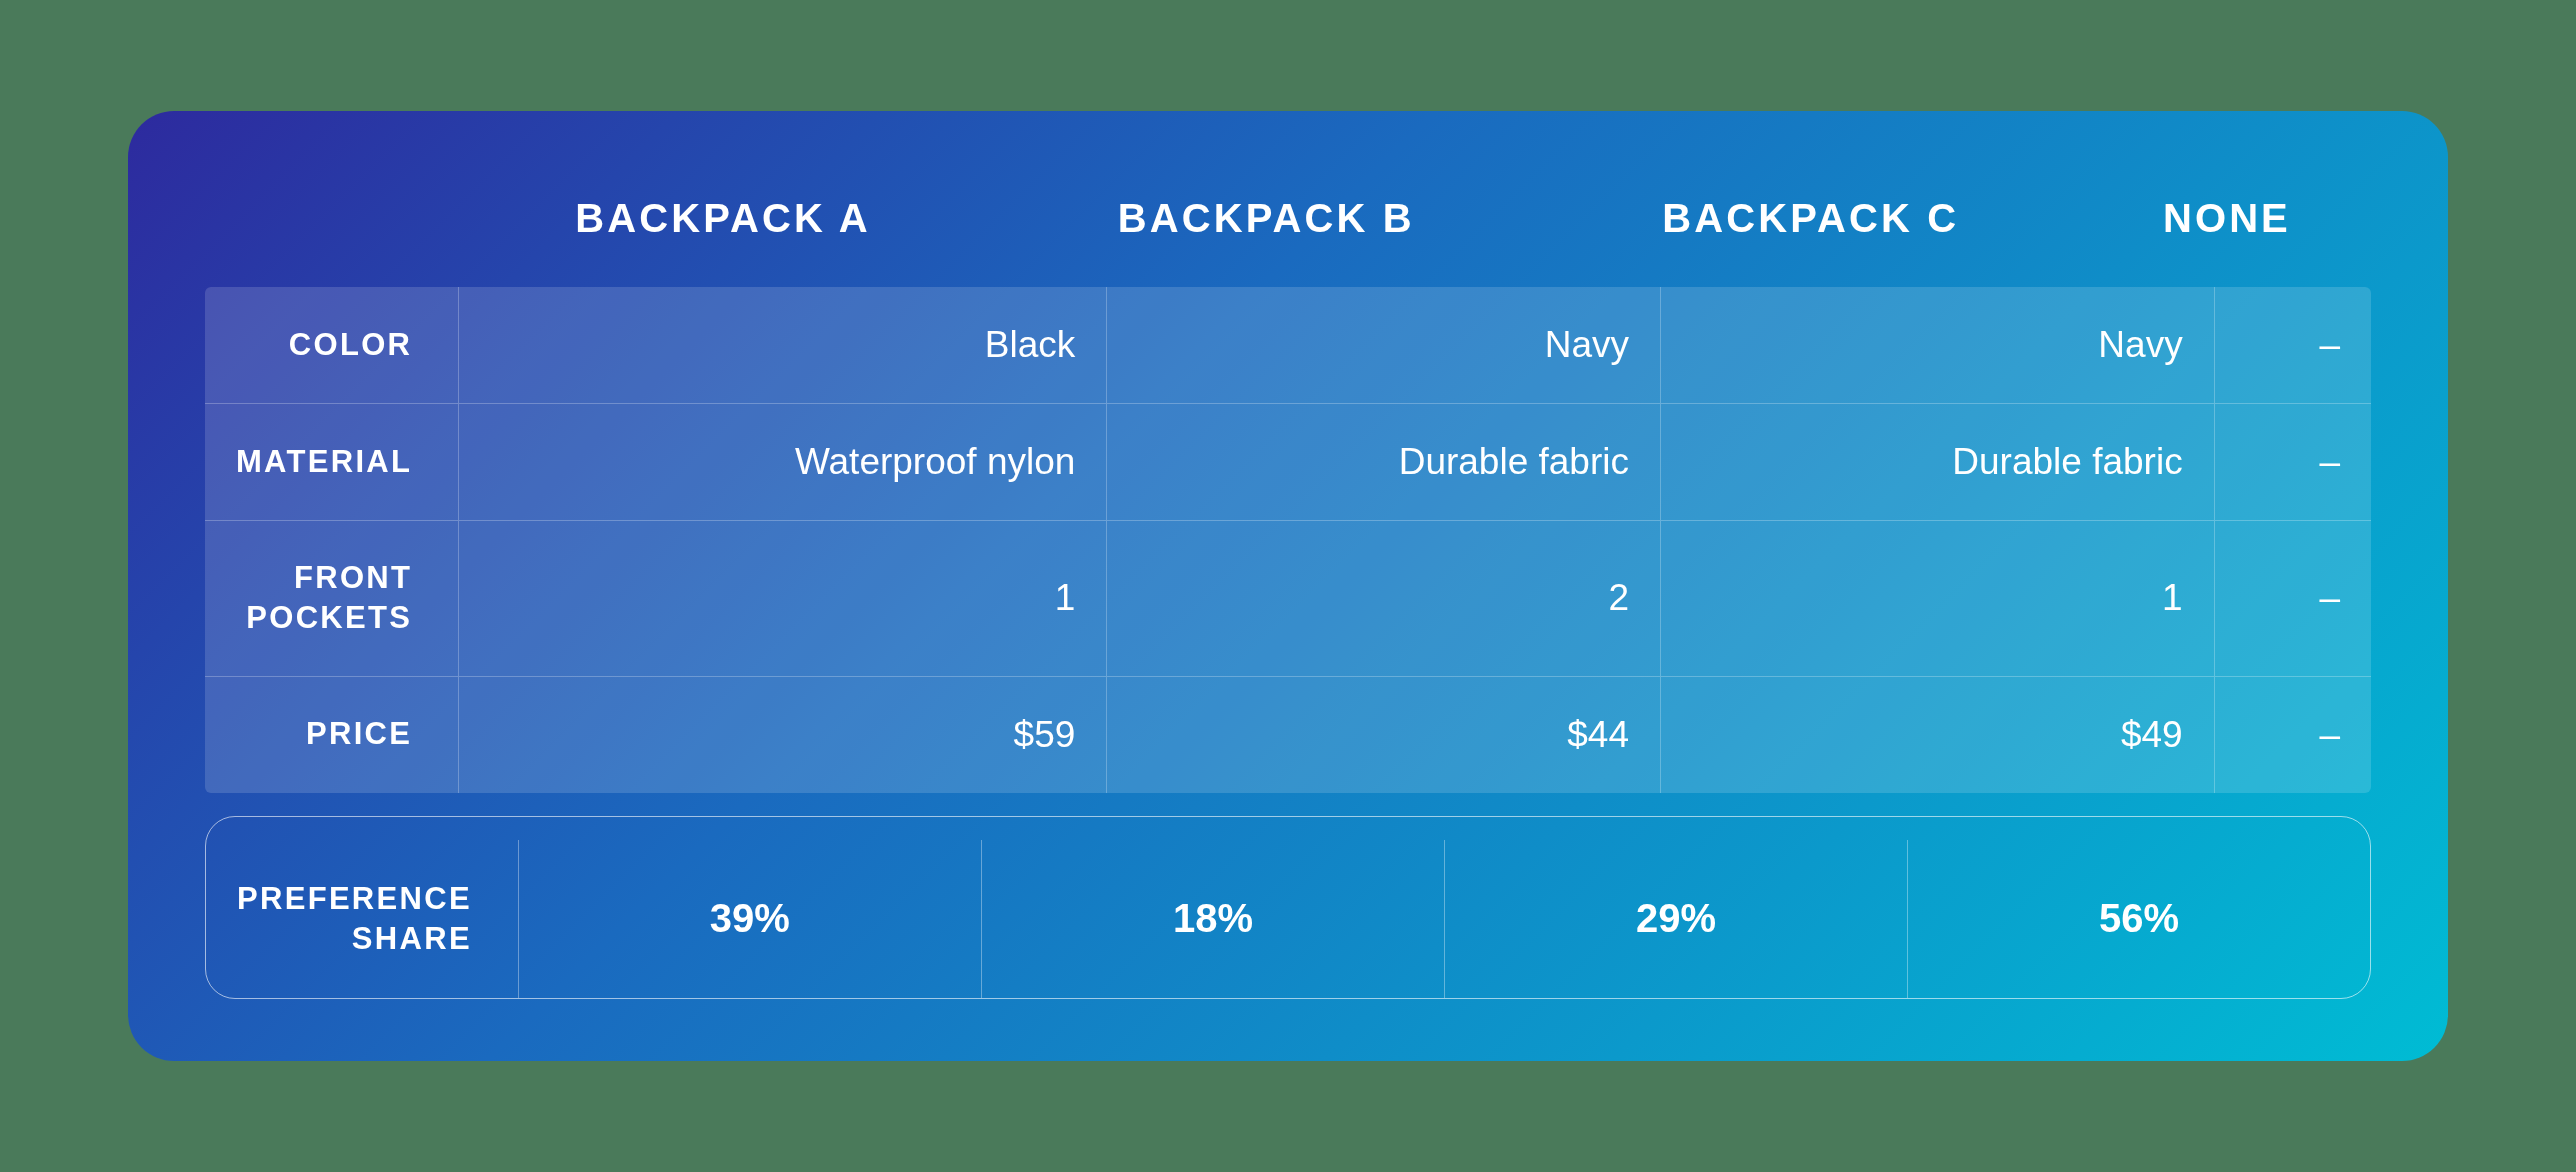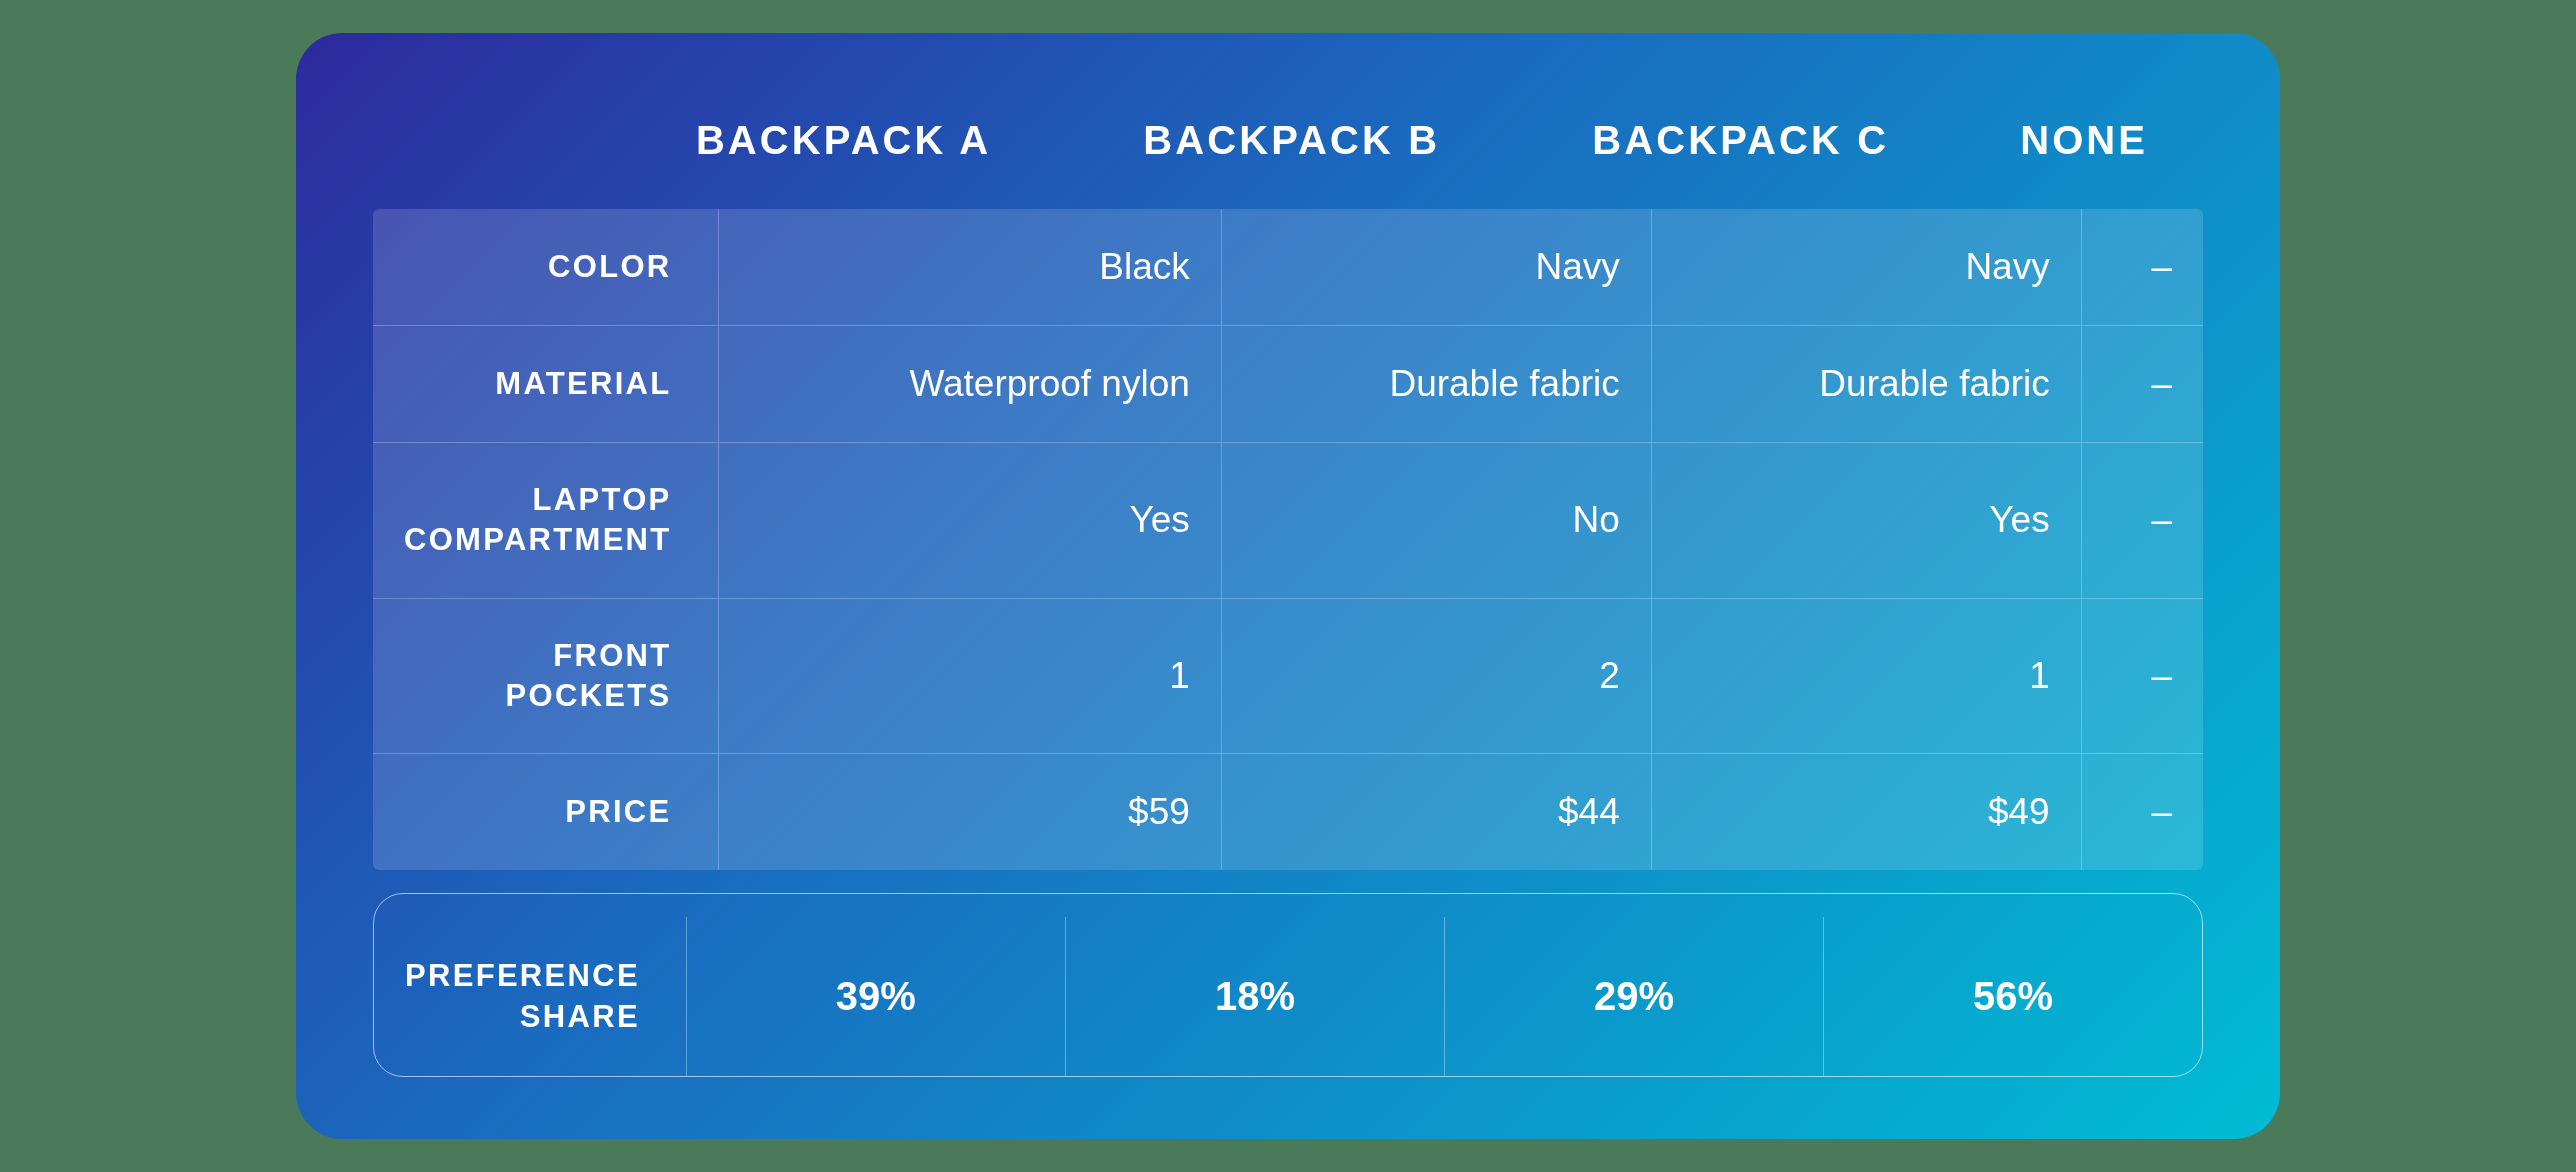--- a/index.html
+++ b/index.html
@@ -12,21 +12,21 @@
       width: 2576px;
       height: 1172px;
       background-color: #4a7a5a;
       display: flex;
       align-items: center;
       justify-content: center;
       font-family: 'Segoe UI', Arial, sans-serif;
     }
 
     .card {
-      width: 1984px;
+      width: 2320px;
       background: linear-gradient(135deg, #2d2a9e 0%, #1a6abf 40%, #00bcd4 100%);
       border-radius: 46px;
       padding: 62px 77px 62px 77px;
     }
 
     .comparison-table {
       width: 100%;
       border-collapse: separate;
       border-spacing: 0;
     }
@@ -168,28 +168,20 @@
         </tr>
 
         <tr>
           <td class="row-label">MATERIAL</td>
           <td class="cell-value">Waterproof nylon</td>
           <td class="cell-value">Durable fabric</td>
           <td class="cell-value">Durable fabric</td>
           <td class="cell-value">–</td>
         </tr>
 
-        <tr>
-          <td class="row-label" style="white-space: pre-line;">LAPTOP
-COMPARTMENT</td>
-          <td class="cell-value">Yes</td>
-          <td class="cell-value">No</td>
-          <td class="cell-value">Yes</td>
-          <td class="cell-value">–</td>
-        </tr>
 
         <tr>
           <td class="row-label" style="white-space: pre-line;">FRONT
 POCKETS</td>
           <td class="cell-value">1</td>
           <td class="cell-value">2</td>
           <td class="cell-value">1</td>
           <td class="cell-value">–</td>
         </tr>
 

